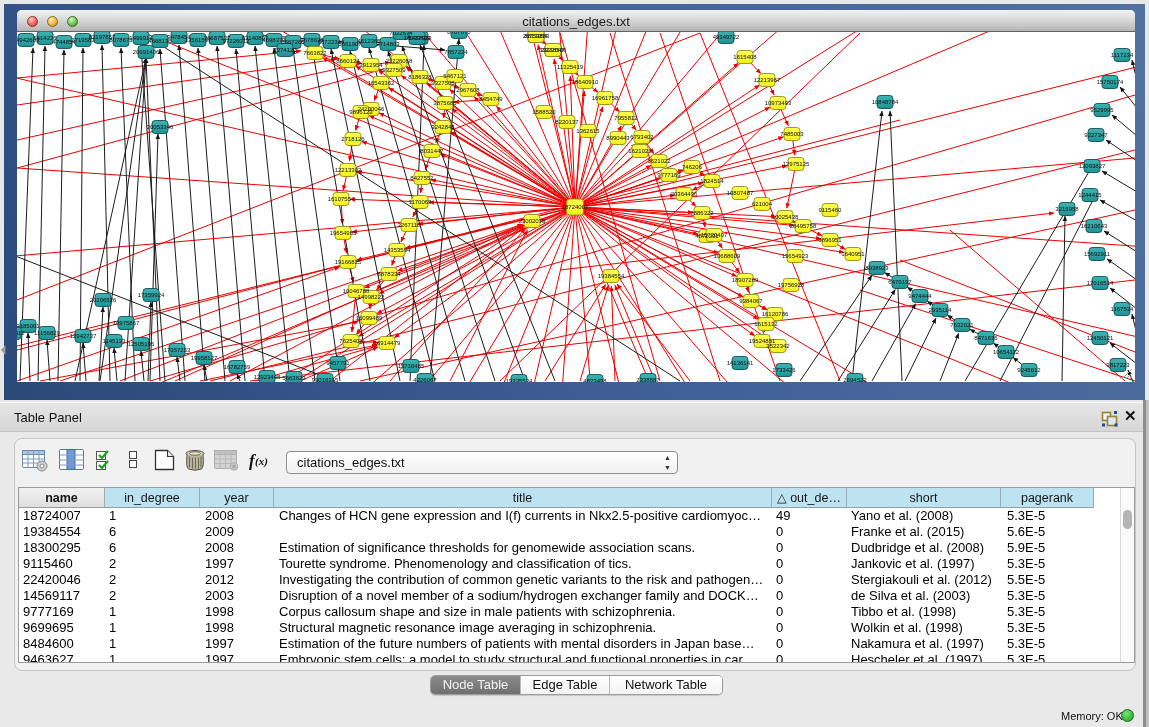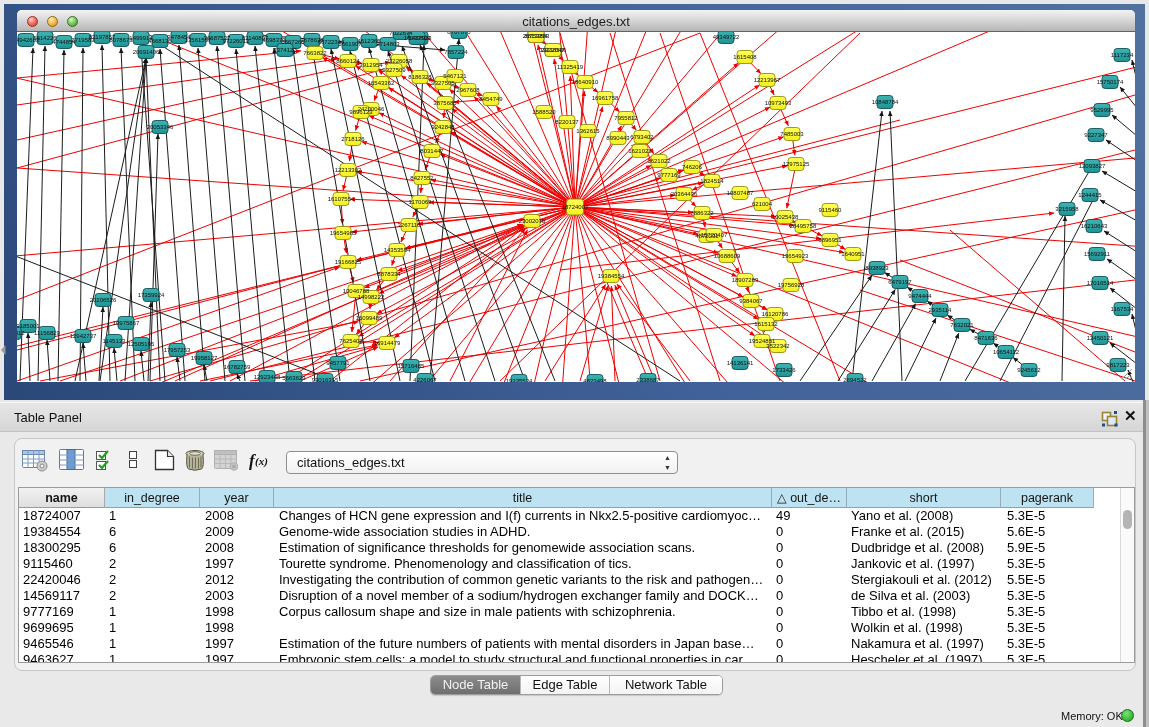--- a/index.html
+++ b/index.html
@@ -740,21 +740,20 @@
           <div class="td" style="left:186px;width:68px">2008</div>
           <div class="td" style="left:260px;width:492px">Changes of HCN gene expression and I(f) currents in Nkx2.5-positive cardiomyoc…</div>
           <div class="td" style="left:757px;width:70px">49</div>
           <div class="td" style="left:832px;width:148px">Yano et al. (2008)</div>
           <div class="td" style="left:988px;width:86px">5.3E-5</div>
         </div>
         <div class="trow" style="top:36px">
           <div class="td" style="left:4px;width:80px">19384554</div>
           <div class="td" style="left:90px;width:90px">6</div>
           <div class="td" style="left:186px;width:68px">2009</div>
-          <div class="td" style="left:260px;width:492px">Genome-wide association studies in ADHD.</div>
           <div class="td" style="left:757px;width:70px">0</div>
           <div class="td" style="left:832px;width:148px">Franke et al. (2015)</div>
           <div class="td" style="left:988px;width:86px">5.6E-5</div>
         </div>
         <div class="trow" style="top:52px">
           <div class="td" style="left:4px;width:80px">18300295</div>
           <div class="td" style="left:90px;width:90px">6</div>
           <div class="td" style="left:186px;width:68px">2008</div>
           <div class="td" style="left:260px;width:492px">Estimation of significance thresholds for genomewide association scans.</div>
           <div class="td" style="left:757px;width:70px">0</div>
@@ -794,26 +793,27 @@
           <div class="td" style="left:186px;width:68px">1998</div>
           <div class="td" style="left:260px;width:492px">Corpus callosum shape and size in male patients with schizophrenia.</div>
           <div class="td" style="left:757px;width:70px">0</div>
           <div class="td" style="left:832px;width:148px">Tibbo et al. (1998)</div>
           <div class="td" style="left:988px;width:86px">5.3E-5</div>
         </div>
         <div class="trow" style="top:132px">
           <div class="td" style="left:4px;width:80px">9699695</div>
           <div class="td" style="left:90px;width:90px">1</div>
           <div class="td" style="left:186px;width:68px">1998</div>
+          <div class="td" style="left:260px;width:492px">Structural magnetic resonance image averaging in schizophrenia.</div>
           <div class="td" style="left:757px;width:70px">0</div>
           <div class="td" style="left:832px;width:148px">Wolkin et al. (1998)</div>
           <div class="td" style="left:988px;width:86px">5.3E-5</div>
         </div>
         <div class="trow" style="top:148px">
-          <div class="td" style="left:4px;width:80px">9465546</div>
+          <div class="td" style="left:4px;width:80px">8484600</div>
           <div class="td" style="left:90px;width:90px">1</div>
           <div class="td" style="left:186px;width:68px">1997</div>
           <div class="td" style="left:260px;width:492px">Estimation of the future numbers of patients with mental disorders in Japan base…</div>
           <div class="td" style="left:757px;width:70px">0</div>
           <div class="td" style="left:832px;width:148px">Nakamura et al. (1997)</div>
           <div class="td" style="left:988px;width:86px">5.3E-5</div>
         </div>
         <div class="trow" style="top:164px">
           <div class="td" style="left:4px;width:80px">9463627</div>
           <div class="td" style="left:90px;width:90px">1</div>

